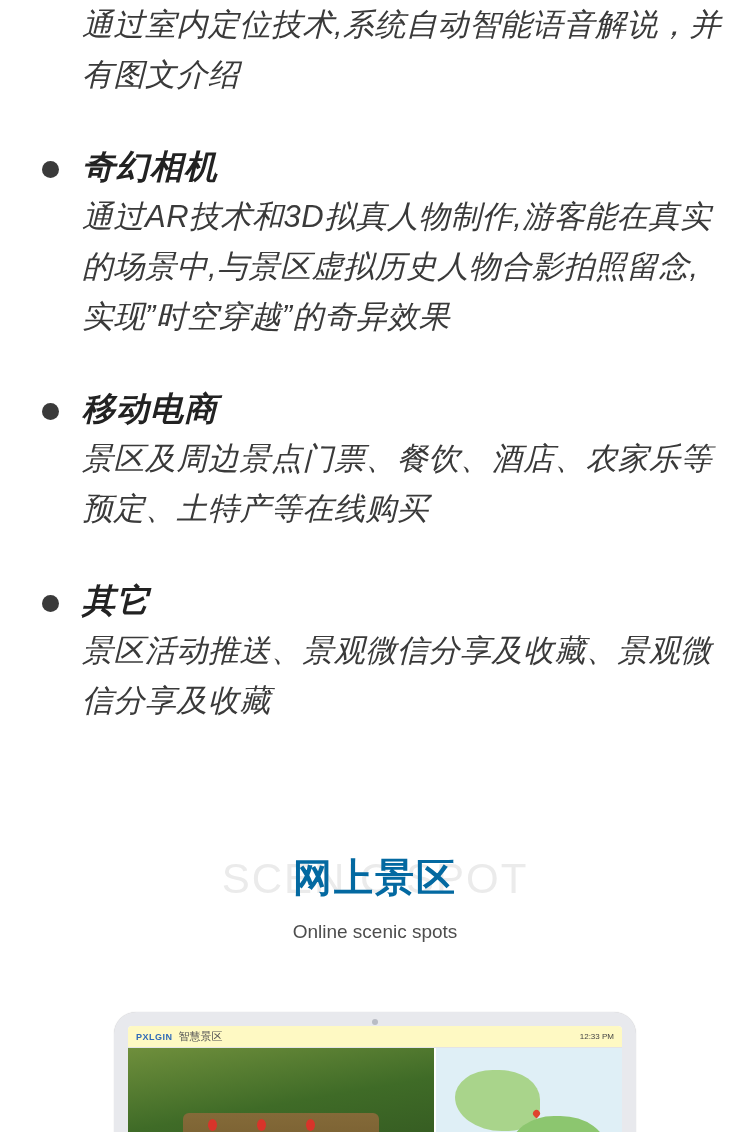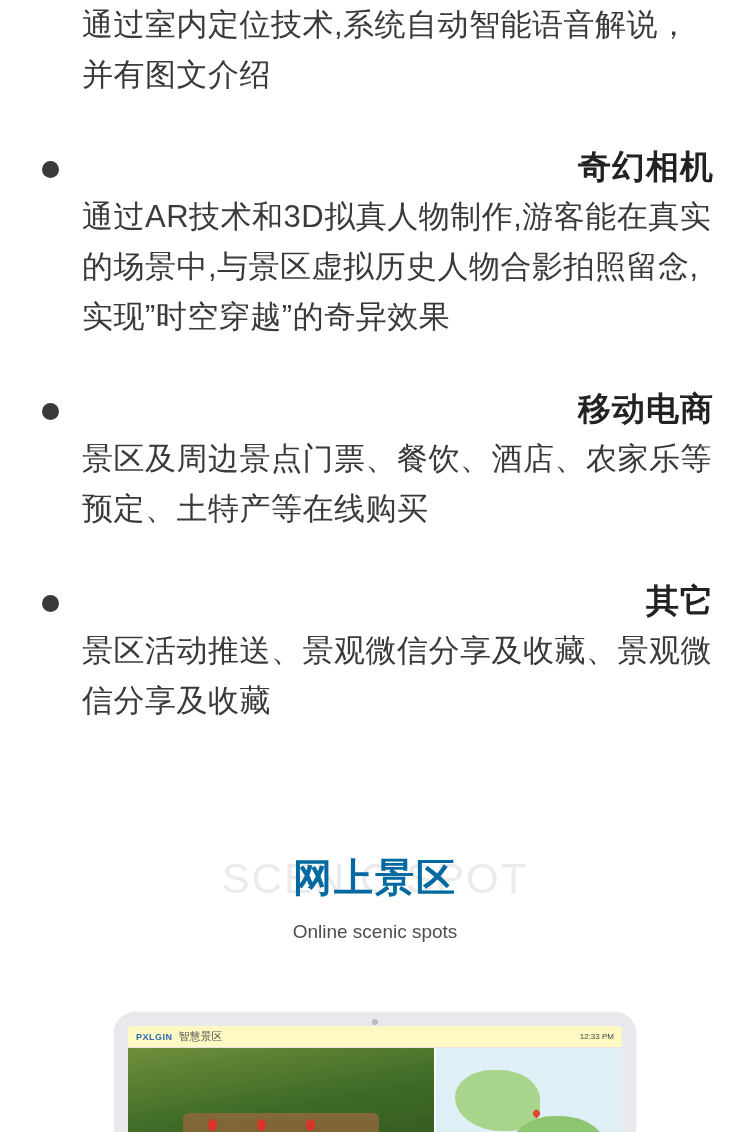--- a/index.html
+++ b/index.html
@@ -17,21 +17,22 @@
   }
 
   .page {
     position: relative;
     width: 750px;
     height: 1132px;
   }
 
   
   .feature-list {
-    padding: 0 36px 0 40px;
+    padding: 0 27px 0 40px;
+    font-style: italic;
   }
 
   .lead-paragraph {
     margin: 0;
     padding: 0 0 0 42px;
     font-size: 31px;
     line-height: 50px;
     color: #3a3a3a;
     letter-spacing: 0.5px;
   }
@@ -52,21 +53,20 @@
     background: #3a3a3a;
   }
 
   .feature-title {
     margin: 0;
     font-size: 33px;
     font-weight: bold;
     line-height: 46px;
     color: #222222;
     letter-spacing: 1px;
-    text-align: right;
   }
 
   .feature-desc {
     margin: 2px 0 0 0;
     font-size: 31px;
     line-height: 50px;
     color: #3a3a3a;
     letter-spacing: 0.5px;
   }
 

